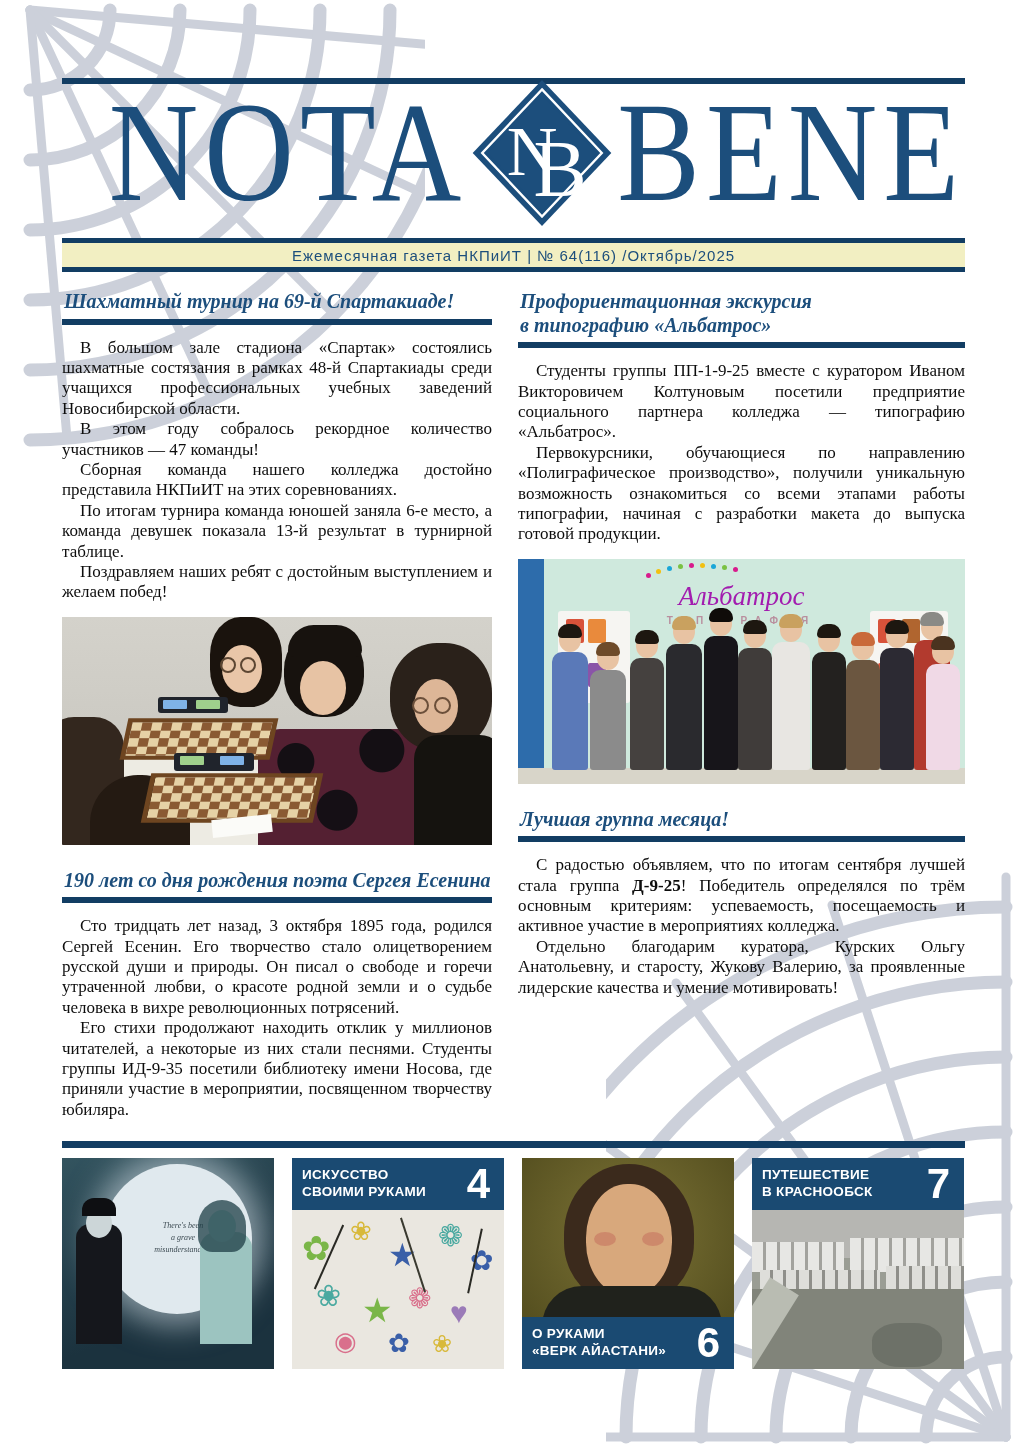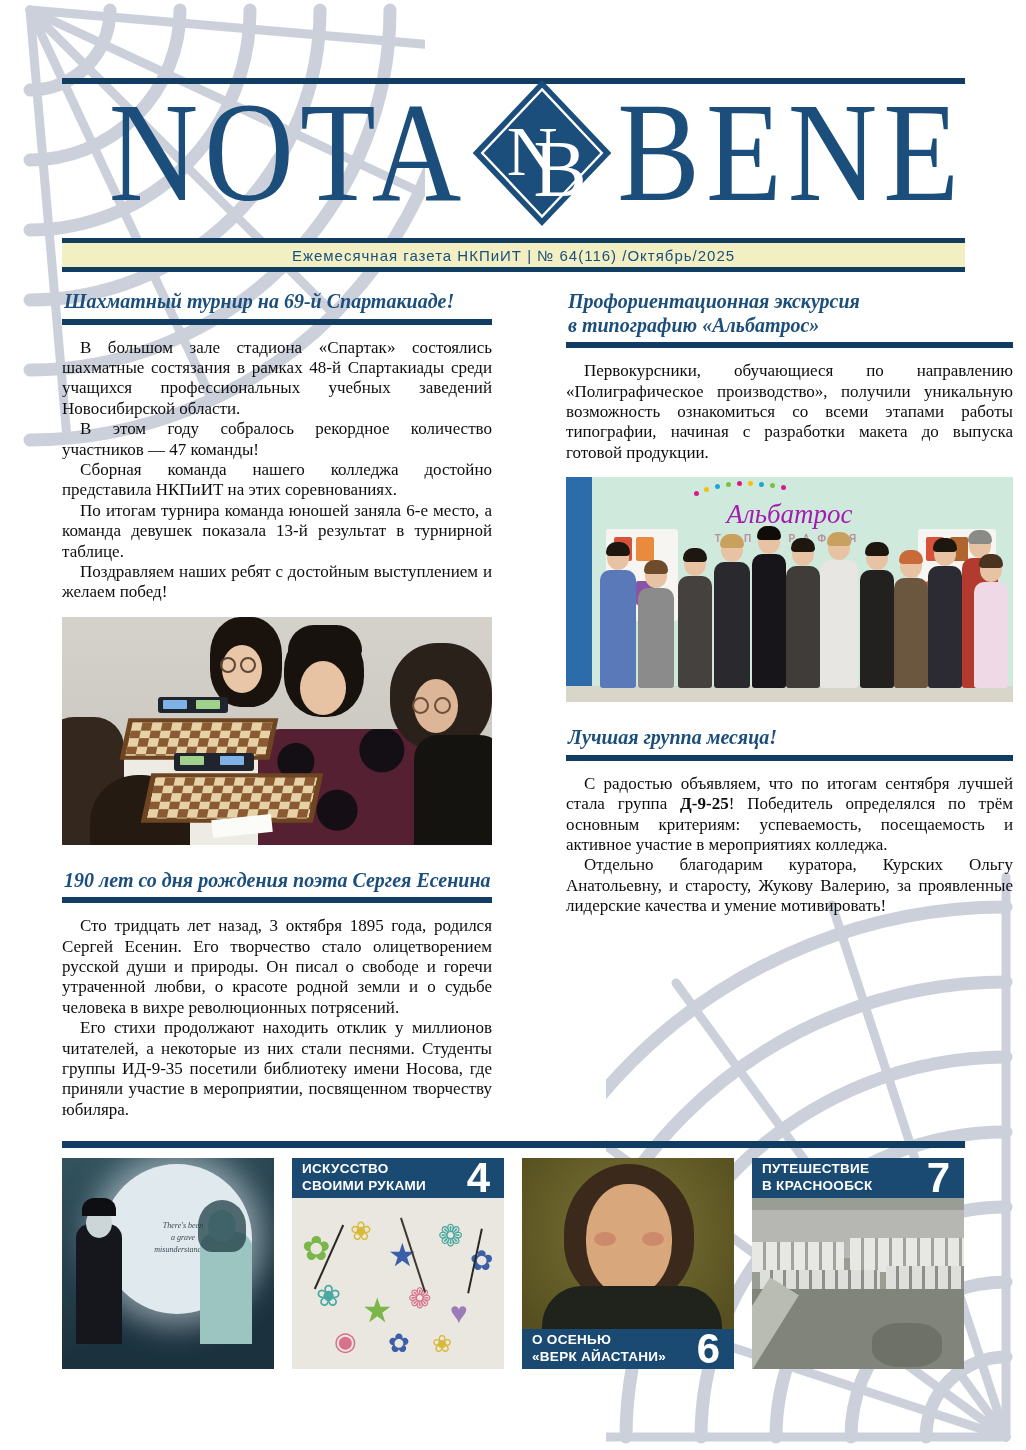--- a/index.html
+++ b/index.html
@@ -16,21 +16,21 @@
   .masthead{position:absolute; left:62px; top:80px; width:903px; height:146px;
             display:flex; align-items:center; justify-content:flex-end;}
   .mast-word{display:inline-block; font-family:"Liberation Serif",serif; font-size:124px;
              line-height:1; color:var(--navy); letter-spacing:6px; transform:scaleY(1.14);}
   .band{position:absolute; left:62px; top:243px; width:903px; height:24px;
         background:var(--band_yellow); display:flex; align-items:center; justify-content:center;
         font-family:"Liberation Sans",sans-serif; font-size:15px; color:var(--navy); letter-spacing:1px;}
   
   .col{position:absolute; top:290px;}
   .col-left{left:62px; width:430px;}
-  .col-right{left:518px; width:447px;margin-left:48px;}
+  .col-right{left:518px; width:447px;}
   h2.art-title{font:italic 700 20px/1.18 "Liberation Serif",serif; color:var(--navy); margin:0 0 5px 2px;}
   .hrule{height:6px; background:var(--rule_navy); margin-bottom:13px;}
   p.body{font:17px/1.2 "Liberation Serif",serif; color:#0d0d0d; text-align:justify;
          text-indent:18px; margin:0;}
   .sect2{margin-top:24px;}
   .photo{position:relative; overflow:hidden; margin-top:14px;}
   
   .photo-chess{height:228px; background:linear-gradient(#d4d2cb,#c9c7c0 70%);}
   .photo-chess .tabletop{position:absolute; left:0; bottom:0; width:100%; height:98px; background:#edebe3;}
   .board{position:absolute; border:5px solid #6e4520; background:repeating-conic-gradient(#8a5a33 0% 25%, #e6d2a6 0% 50%); background-size:20px 20px; transform:skewX(-12deg) scaleY(.8);}
@@ -49,21 +49,21 @@
   .shelf{position:absolute; top:52px; height:92px; background:#f6f5f2; border-radius:3px;}
   .box{position:absolute; border-radius:2px;}
   .fig{position:absolute; bottom:14px; border-radius:10px 10px 3px 3px; background:var(--c);}
   .fig::before{content:""; position:absolute; top:-24px; left:50%; transform:translateX(-50%);
                width:22px; height:24px; border-radius:50%; background:#e8c3a3;}
   .fig::after{content:""; position:absolute; top:-28px; left:50%; transform:translateX(-50%);
               width:24px; height:14px; border-radius:12px 12px 5px 5px; background:var(--h);}
   
   .tiles{position:absolute; left:62px; top:1158px; width:903px; display:flex; gap:18px;}
   .tile{position:relative; width:212px; height:211px; overflow:hidden; background:#ddd;}
-  .banner{position:absolute; left:0; right:0; height:40px; background:var(--banner_navy);
+  .banner{position:absolute; left:0; right:0; height:52px; background:var(--banner_navy);
           color:#fff; display:flex; align-items:center; padding:0 10px; z-index:3;}
   .banner.top{top:0;} .banner.bottom{bottom:0;}
   .t-lbl{flex:1; font:700 13.5px/1.25 "Liberation Sans",sans-serif; letter-spacing:.3px;}
   .t-num{font:700 42px/1 "Liberation Sans",sans-serif; padding-right:4px;}
   
   .t1-bg{position:absolute; inset:0; background:linear-gradient(160deg,#33545f,#1b323e 70%);}
   .t1-moon{position:absolute; left:40px; top:6px; width:150px; height:150px; border-radius:50%;
            background:#e0e9ee; box-shadow:0 0 30px 12px rgba(220,232,238,.55);}
   .t1-cap{position:absolute; left:78px; top:62px; width:86px; text-align:center;
           font:italic 8px/1.5 "Liberation Serif",serif; color:#3c4a52;}
@@ -183,20 +183,21 @@
     </section>
   </div>
 
   <div class="col col-right">
     <section>
       <h2 class="art-title">
         <div>Профориентационная экскурсия</div>
         <div>в типографию «Альбатрос»</div>
       </h2>
       <div class="hrule"></div>
+      <p class="body">Студенты группы ПП-1-9-25 вместе с куратором Иваном Викторовичем Колтуновым посетили предприятие социального партнера колледжа — типографию «Альбатрос».</p>
       <p class="body">Первокурсники, обучающиеся по направлению «Полиграфическое производство», получили уникальную возможность ознакомиться со всеми этапами работы типографии, начиная с разработки макета до выпуска готовой продукции.</p>
       <div class="photo photo-alba">
         <div class="bluewall"></div>
         <div class="floor"></div>
         <div class="alba-script">Альбатрос</div>
         <div class="alba-sub">ТИПОГРАФИЯ</div>
         <span class="dot" style="left:128px;top:14px;background:#d81b8c;"></span>
         <span class="dot" style="left:138px;top:10px;background:#f2c010;"></span>
         <span class="dot" style="left:149px;top:7px;background:#1aa7d8;"></span>
         <span class="dot" style="left:160px;top:5px;background:#7ac143;"></span>
@@ -288,21 +289,21 @@
 
     <div class="tile">
       <div class="t3-bg"></div>
       <div class="blob" style="left:42px;top:6px;width:130px;height:140px;border-radius:50% 50% 44% 44%;background:#3b2a1c;"></div>
       <div class="blob" style="left:64px;top:26px;width:86px;height:112px;border-radius:48%;background:#d8a87c;"></div>
       <div class="blob" style="left:72px;top:74px;width:22px;height:14px;border-radius:50%;background:#c4705c;opacity:.55;"></div>
       <div class="blob" style="left:120px;top:74px;width:22px;height:14px;border-radius:50%;background:#c4705c;opacity:.55;"></div>
       <div class="blob" style="left:20px;top:128px;width:180px;height:84px;border-radius:40px 40px 0 0;background:#20221c;"></div>
       <div class="banner bottom">
         <div class="t-lbl">
-          <div>О ОСЕНЬЮ</div>
+          <div>О РУКАМИ</div>
             <div>«ВЕРК АЙАСТАНИ»</div>
         </div>
         <div class="t-num">6</div>
       </div>
     </div>
 
     <div class="tile" style="background:#9a9d94;">
       <div class="banner top">
         <div class="t-lbl">
           <div>ПУТЕШЕСТВИЕ</div>

